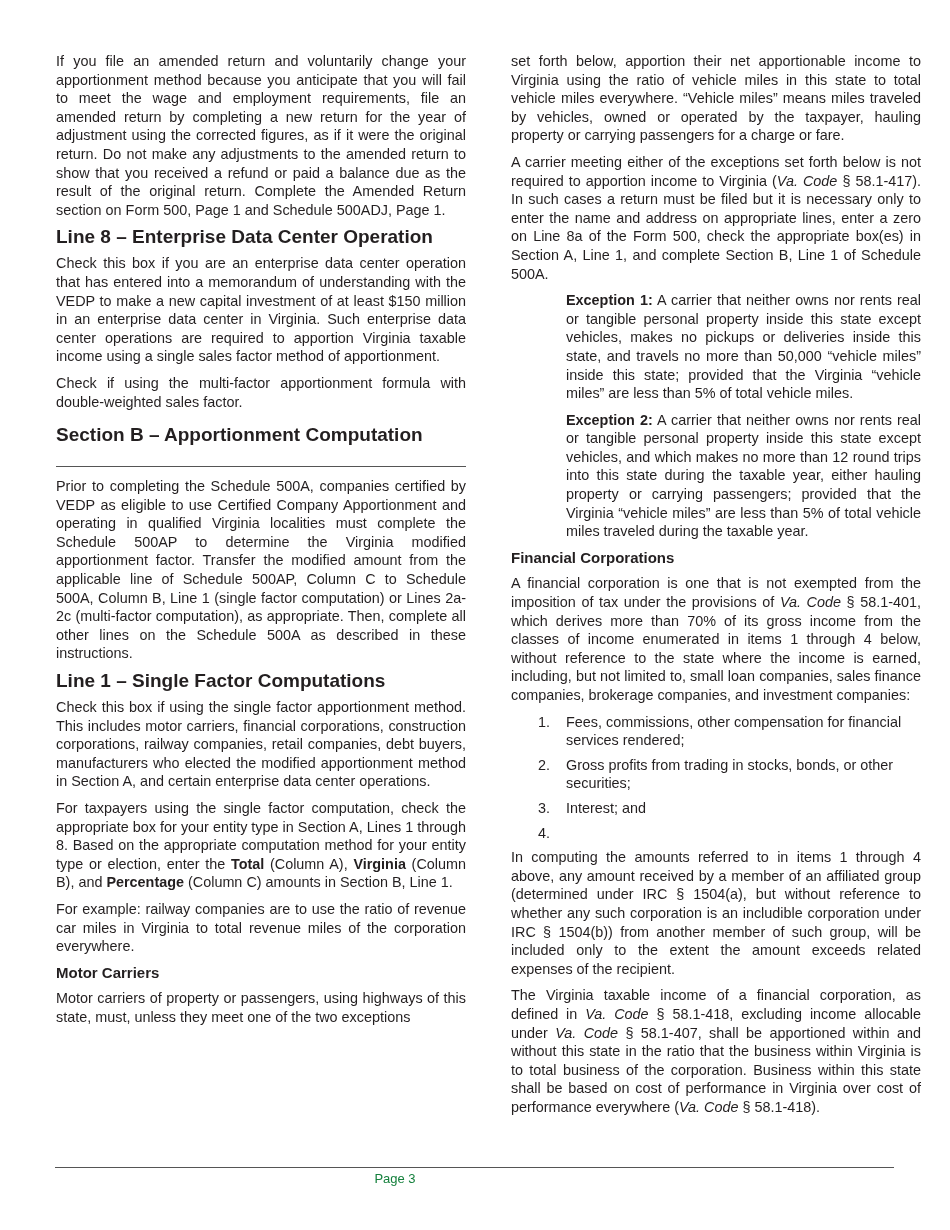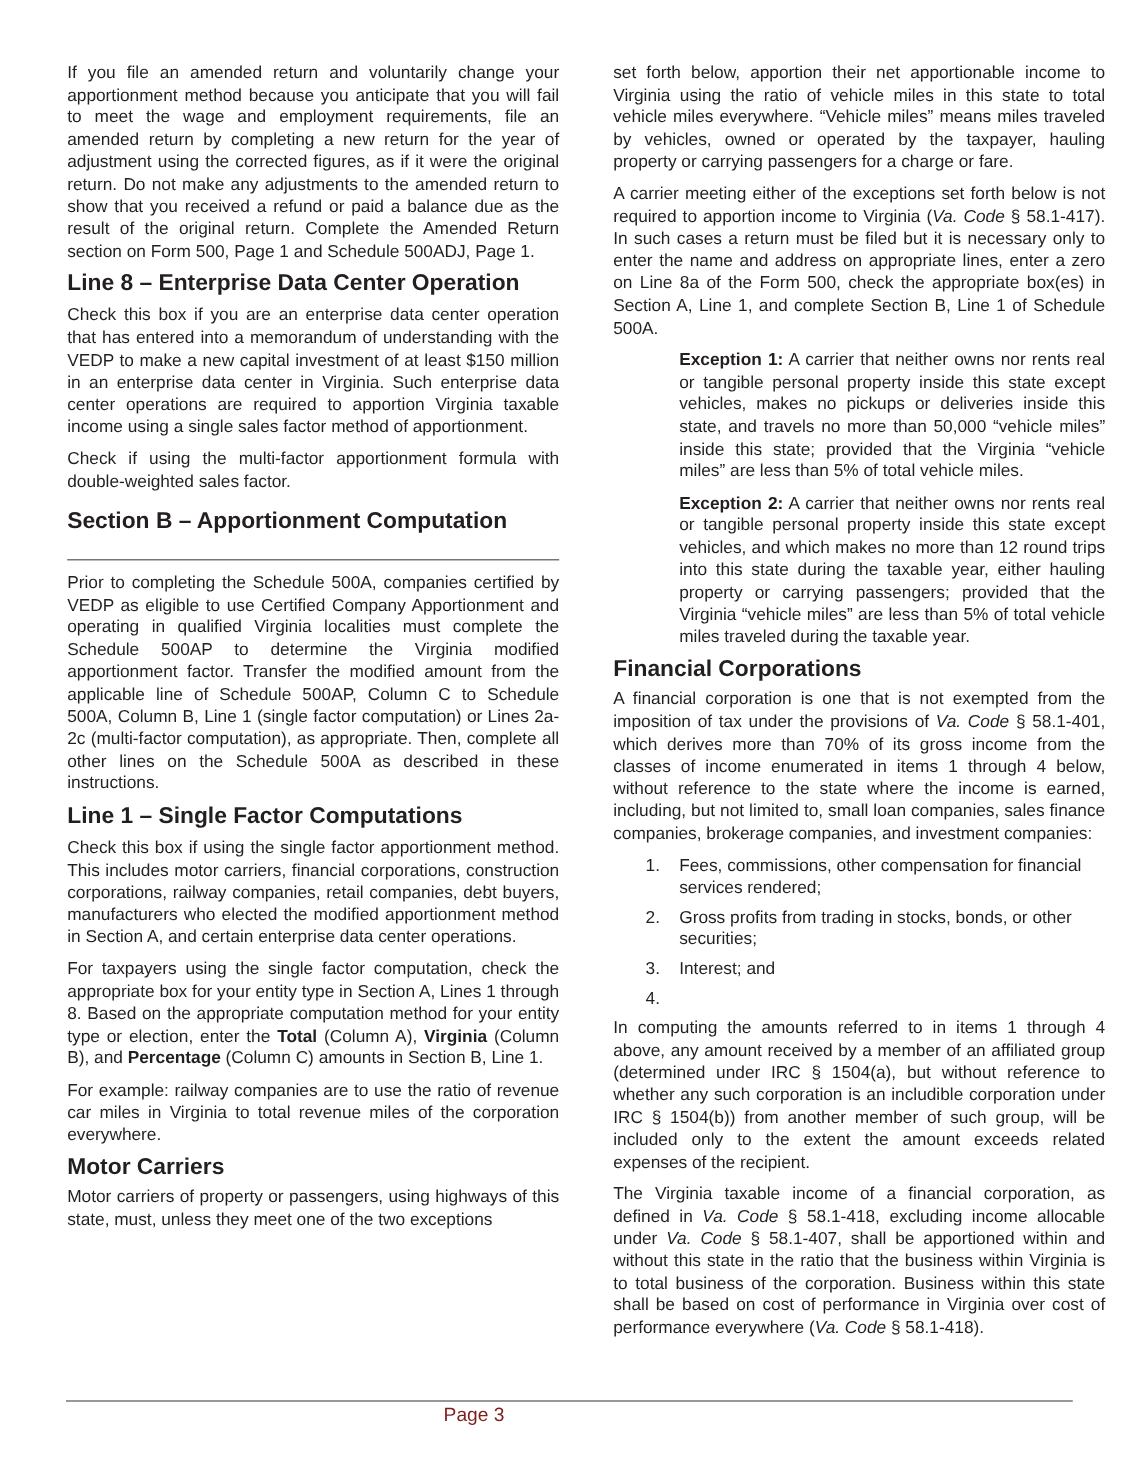--- a/index.html
+++ b/index.html
@@ -11,33 +11,33 @@
     position: absolute; top: 52px; width: 410px;
     font-size: 14.4px; line-height: 18.6px;
   }
   .col-left { left: 56px; }
   .col-right { left: 511px; }
   p { margin: 0 0 8px 0; text-align: justify; }
   h2 {
     margin: 4px 0 7px 0; font-size: 19px; line-height: 20px; font-weight: bold;
   }
   h2.rule { padding-bottom: 21px; border-bottom: 1.5px solid #555; margin-bottom: 10px; }
-  h3 { margin: 0 0 7px 0; font-size: 19px; line-height: 18.6px; font-weight: bold; }
+  h3 { margin: 0 0 7px 0; font-size: 15px; line-height: 18.6px; font-weight: bold; }
   .exc { margin-left: 55px; }
   ol { margin: 0 0 6px 0; padding: 0; list-style: none; }
   ol li { display: flex; margin-bottom: 6px; text-align: left; }
   ol li .num { width: 55px; flex: none; text-align: right; padding-right: 14px; box-sizing: border-box; padding-left: 0; }
   ol li .num { text-align: left; padding-left: 27px; }
   .footer-rule {
     position: absolute; left: 55px; top: 1167px; width: 839px; height: 0;
     border-top: 1px solid #555;
   }
   .footer-text {
     position: absolute; top: 1171px; left: 0; width: 790px; text-align: center;
-    font-size: 16px; color: #7f1d1d;
+    font-size: 13px; color: #15803d;
   }
   em { font-style: italic; }
   b { font-weight: bold; }
 </style>
 </head>
 <body>
 
 <div class="col col-left">
   <p>If you file an amended return and voluntarily change your apportionment method because you anticipate that you will fail to meet the wage and employment requirements, file an amended return by completing a new return for the year of adjustment using the corrected figures, as if it were the original return. Do not make any adjustments to the amended return to show that you received a refund or paid a balance due as the result of the original return. Complete the Amended Return section on Form 500, Page 1 and Schedule 500ADJ, Page 1.</p>
 

